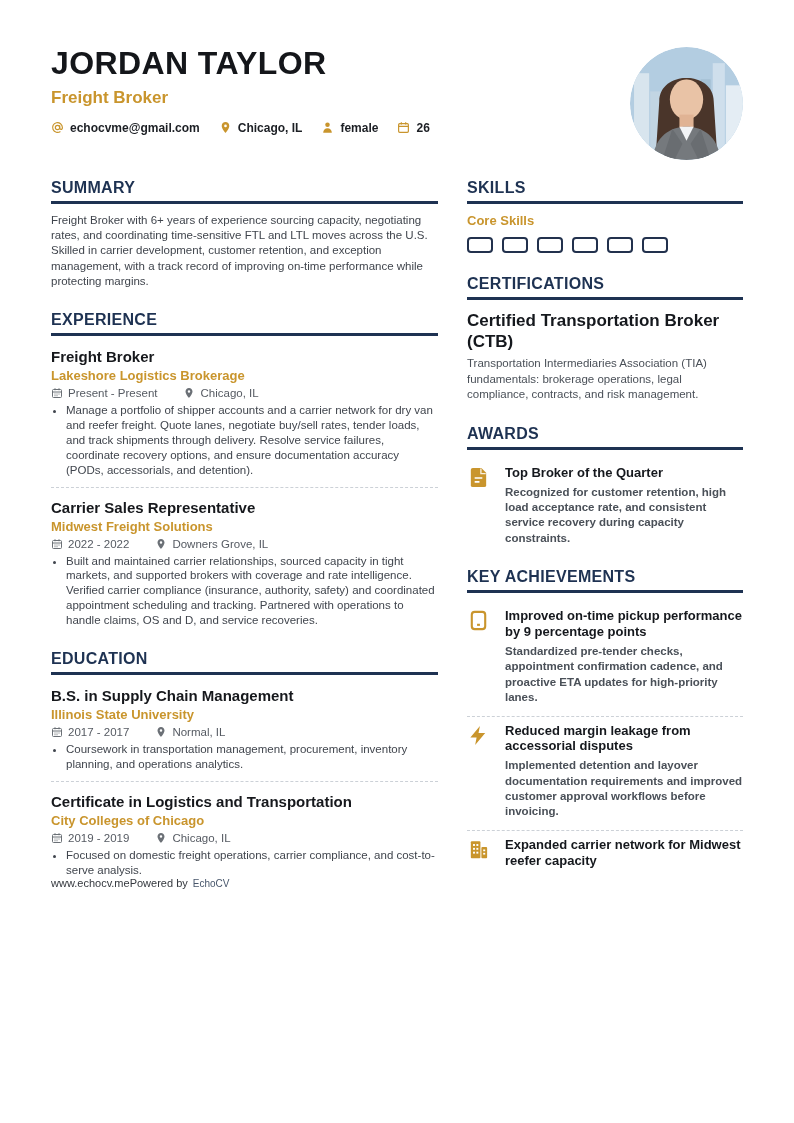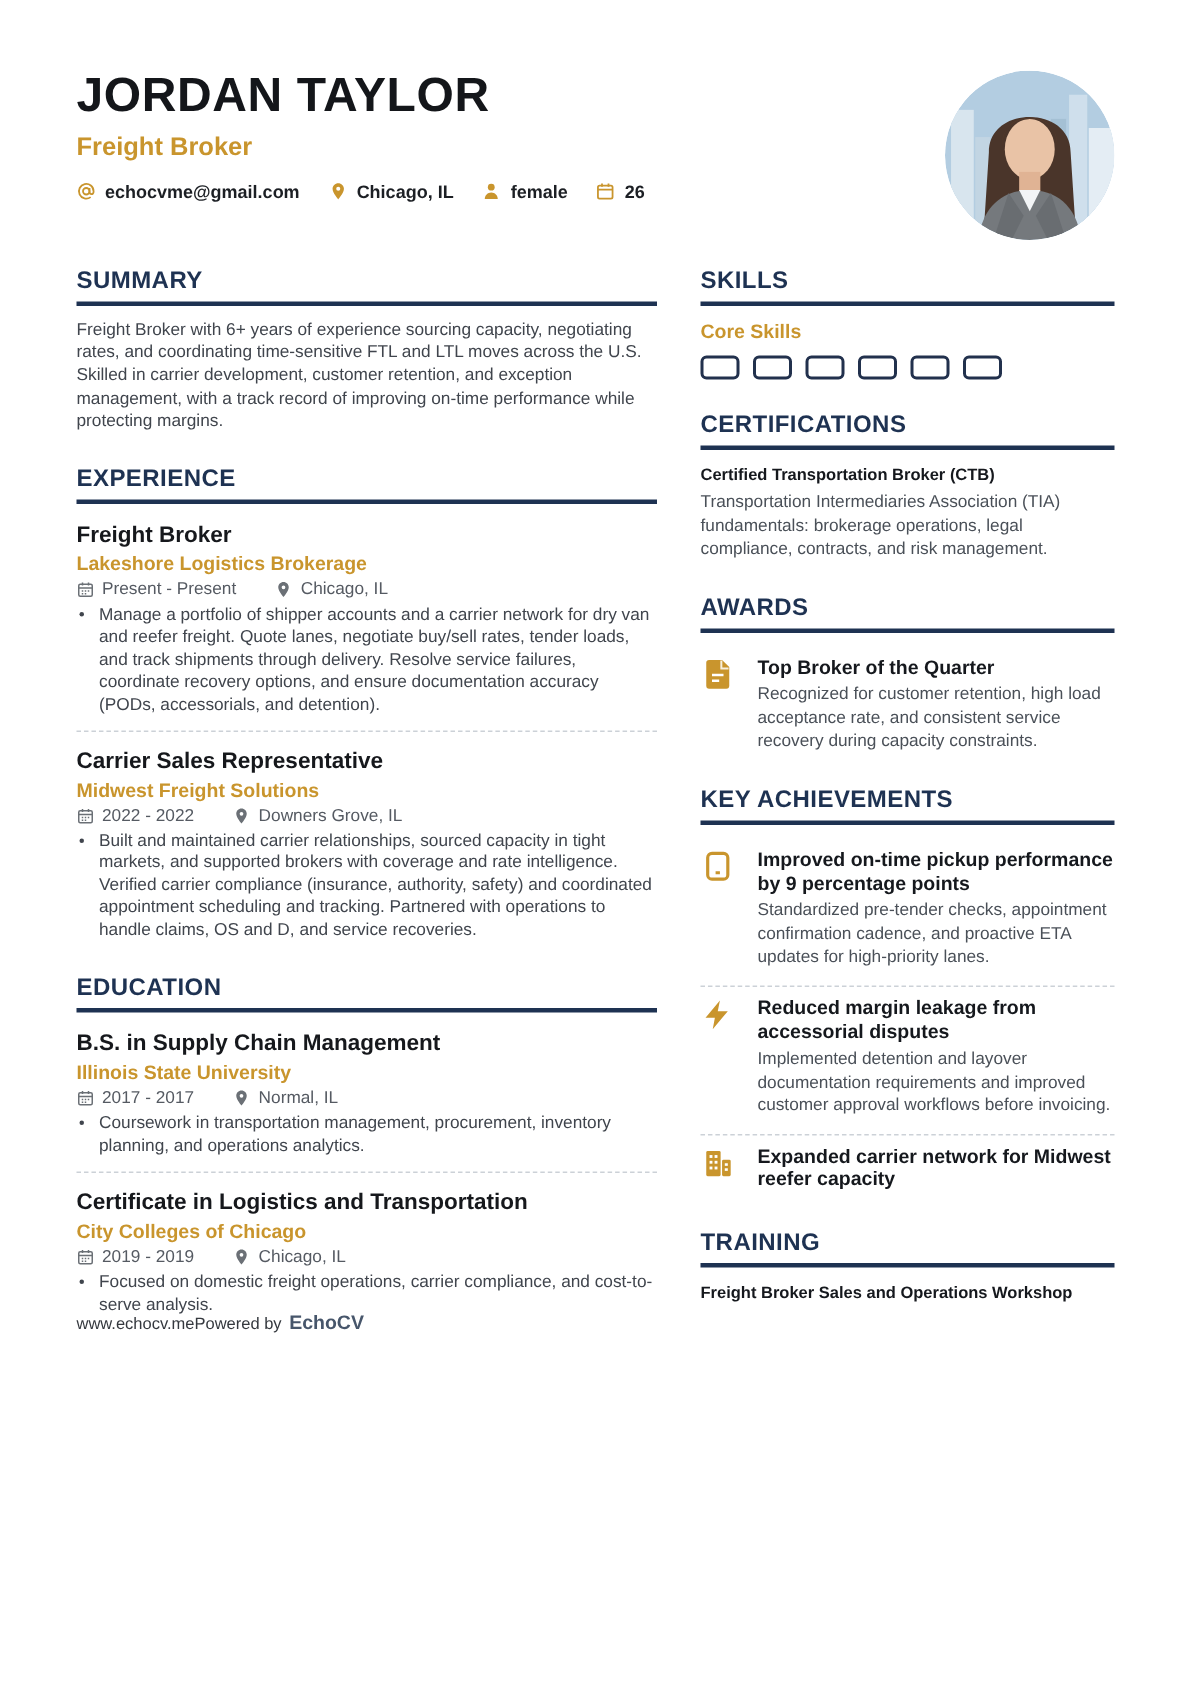--- a/index.html
+++ b/index.html
@@ -57,37 +57,37 @@
   .lang-bars { display: flex; gap: 4px; }
   .bar { width: 6px; height: 21px; border-radius: 3px; background: #f3e8d3; }
   .bar.filled { background: #c28c27; }
   
   .skills-group { font-size: 13px; font-weight: 700; color: #c9952d; margin: 2px 0 9px 0; }
   .tags { display: flex; flex-wrap: wrap; gap: 9px; }
   .tag { border: 2px solid #22314d; border-radius: 4px; background: #fff;
     padding: 6px 11px; font-size: 12.5px; font-weight: 700; color: #262d39; }
   
   .simple-item { padding-top: 2px; }
-  .simple-title { font-size: 11px; font-weight: 700; color: #15181d;
+  .simple-title { font-size: 17px; font-weight: 700; color: #15181d;
     line-height: 1.22; margin-bottom: 4px; }
   .simple-desc { font-size: 11.5px; line-height: 1.34; color: #4a5058; }
   
   .icon-item { display: grid; grid-template-columns: 24px 1fr; column-gap: 14px;
     padding: 6px 0 10px 0; border-bottom: 1px dashed #ccd1d7; }
   .icon-item:last-child { border-bottom: none; padding-bottom: 0; }
   .awards-list .icon-item { border-bottom: none; }
   .item-icon { width: 23px; height: 23px; color: #c9952d; display: inline-flex; margin-top: 1px; }
   .icon-item .simple-title { font-size: 13px; }
-  .icon-item .simple-desc { margin-top: 1px; }
+  .icon-item .simple-desc { margin-top: 1px; font-weight: bold; }
   
   .footer { position: absolute; left: 51px; right: 51px; bottom: 8px;
     display: flex; justify-content: flex-start; align-items: flex-end; }
   .footer-site { font-size: 11px; color: #34383e; }
   .powered { font-size: 11px; color: #34383e; display: flex; align-items: baseline; gap: 5px; }
-  .brand { font-size: 13px; font-weight: 700; color: #47566b; }
+  .brand { font-size: 10px; font-weight: 400; color: #47566b; }
 </style>
 </head>
 <body>
 
 <div class="page">
 
   <header class="header">
     <div>
       <h1 class="person-name">JORDAN TAYLOR</h1>
       <div class="job-title">Freight Broker</div>

